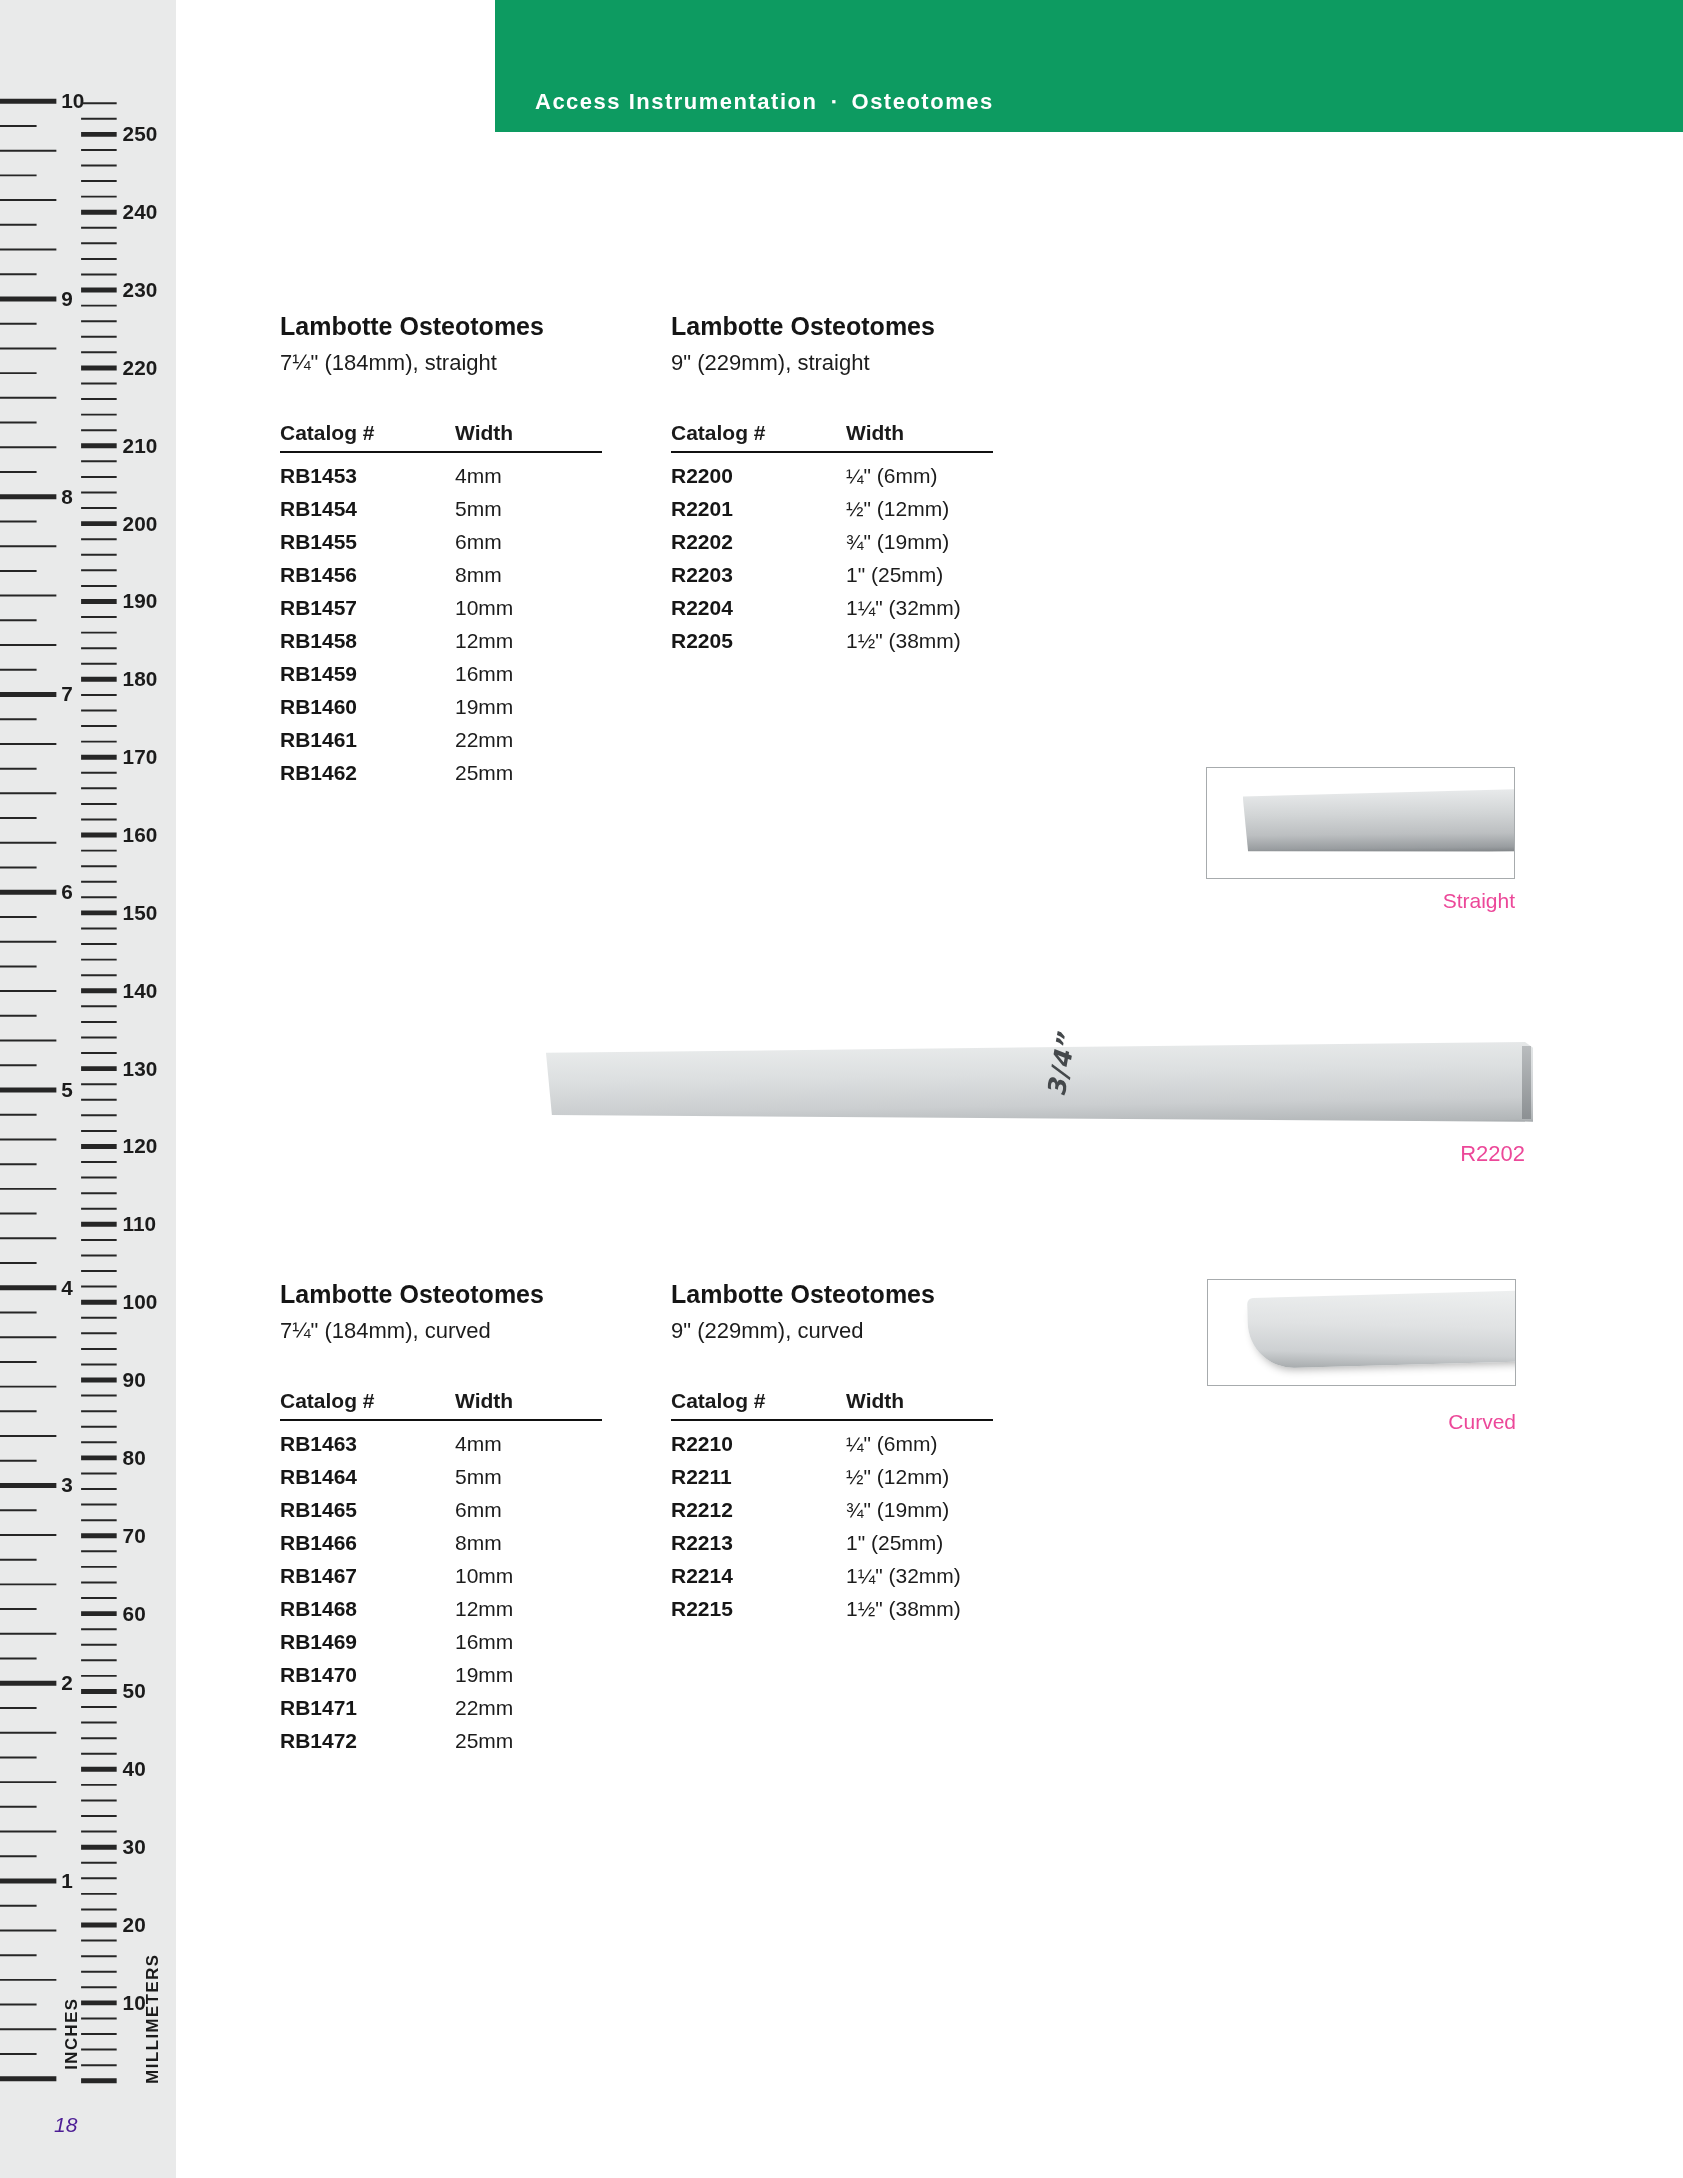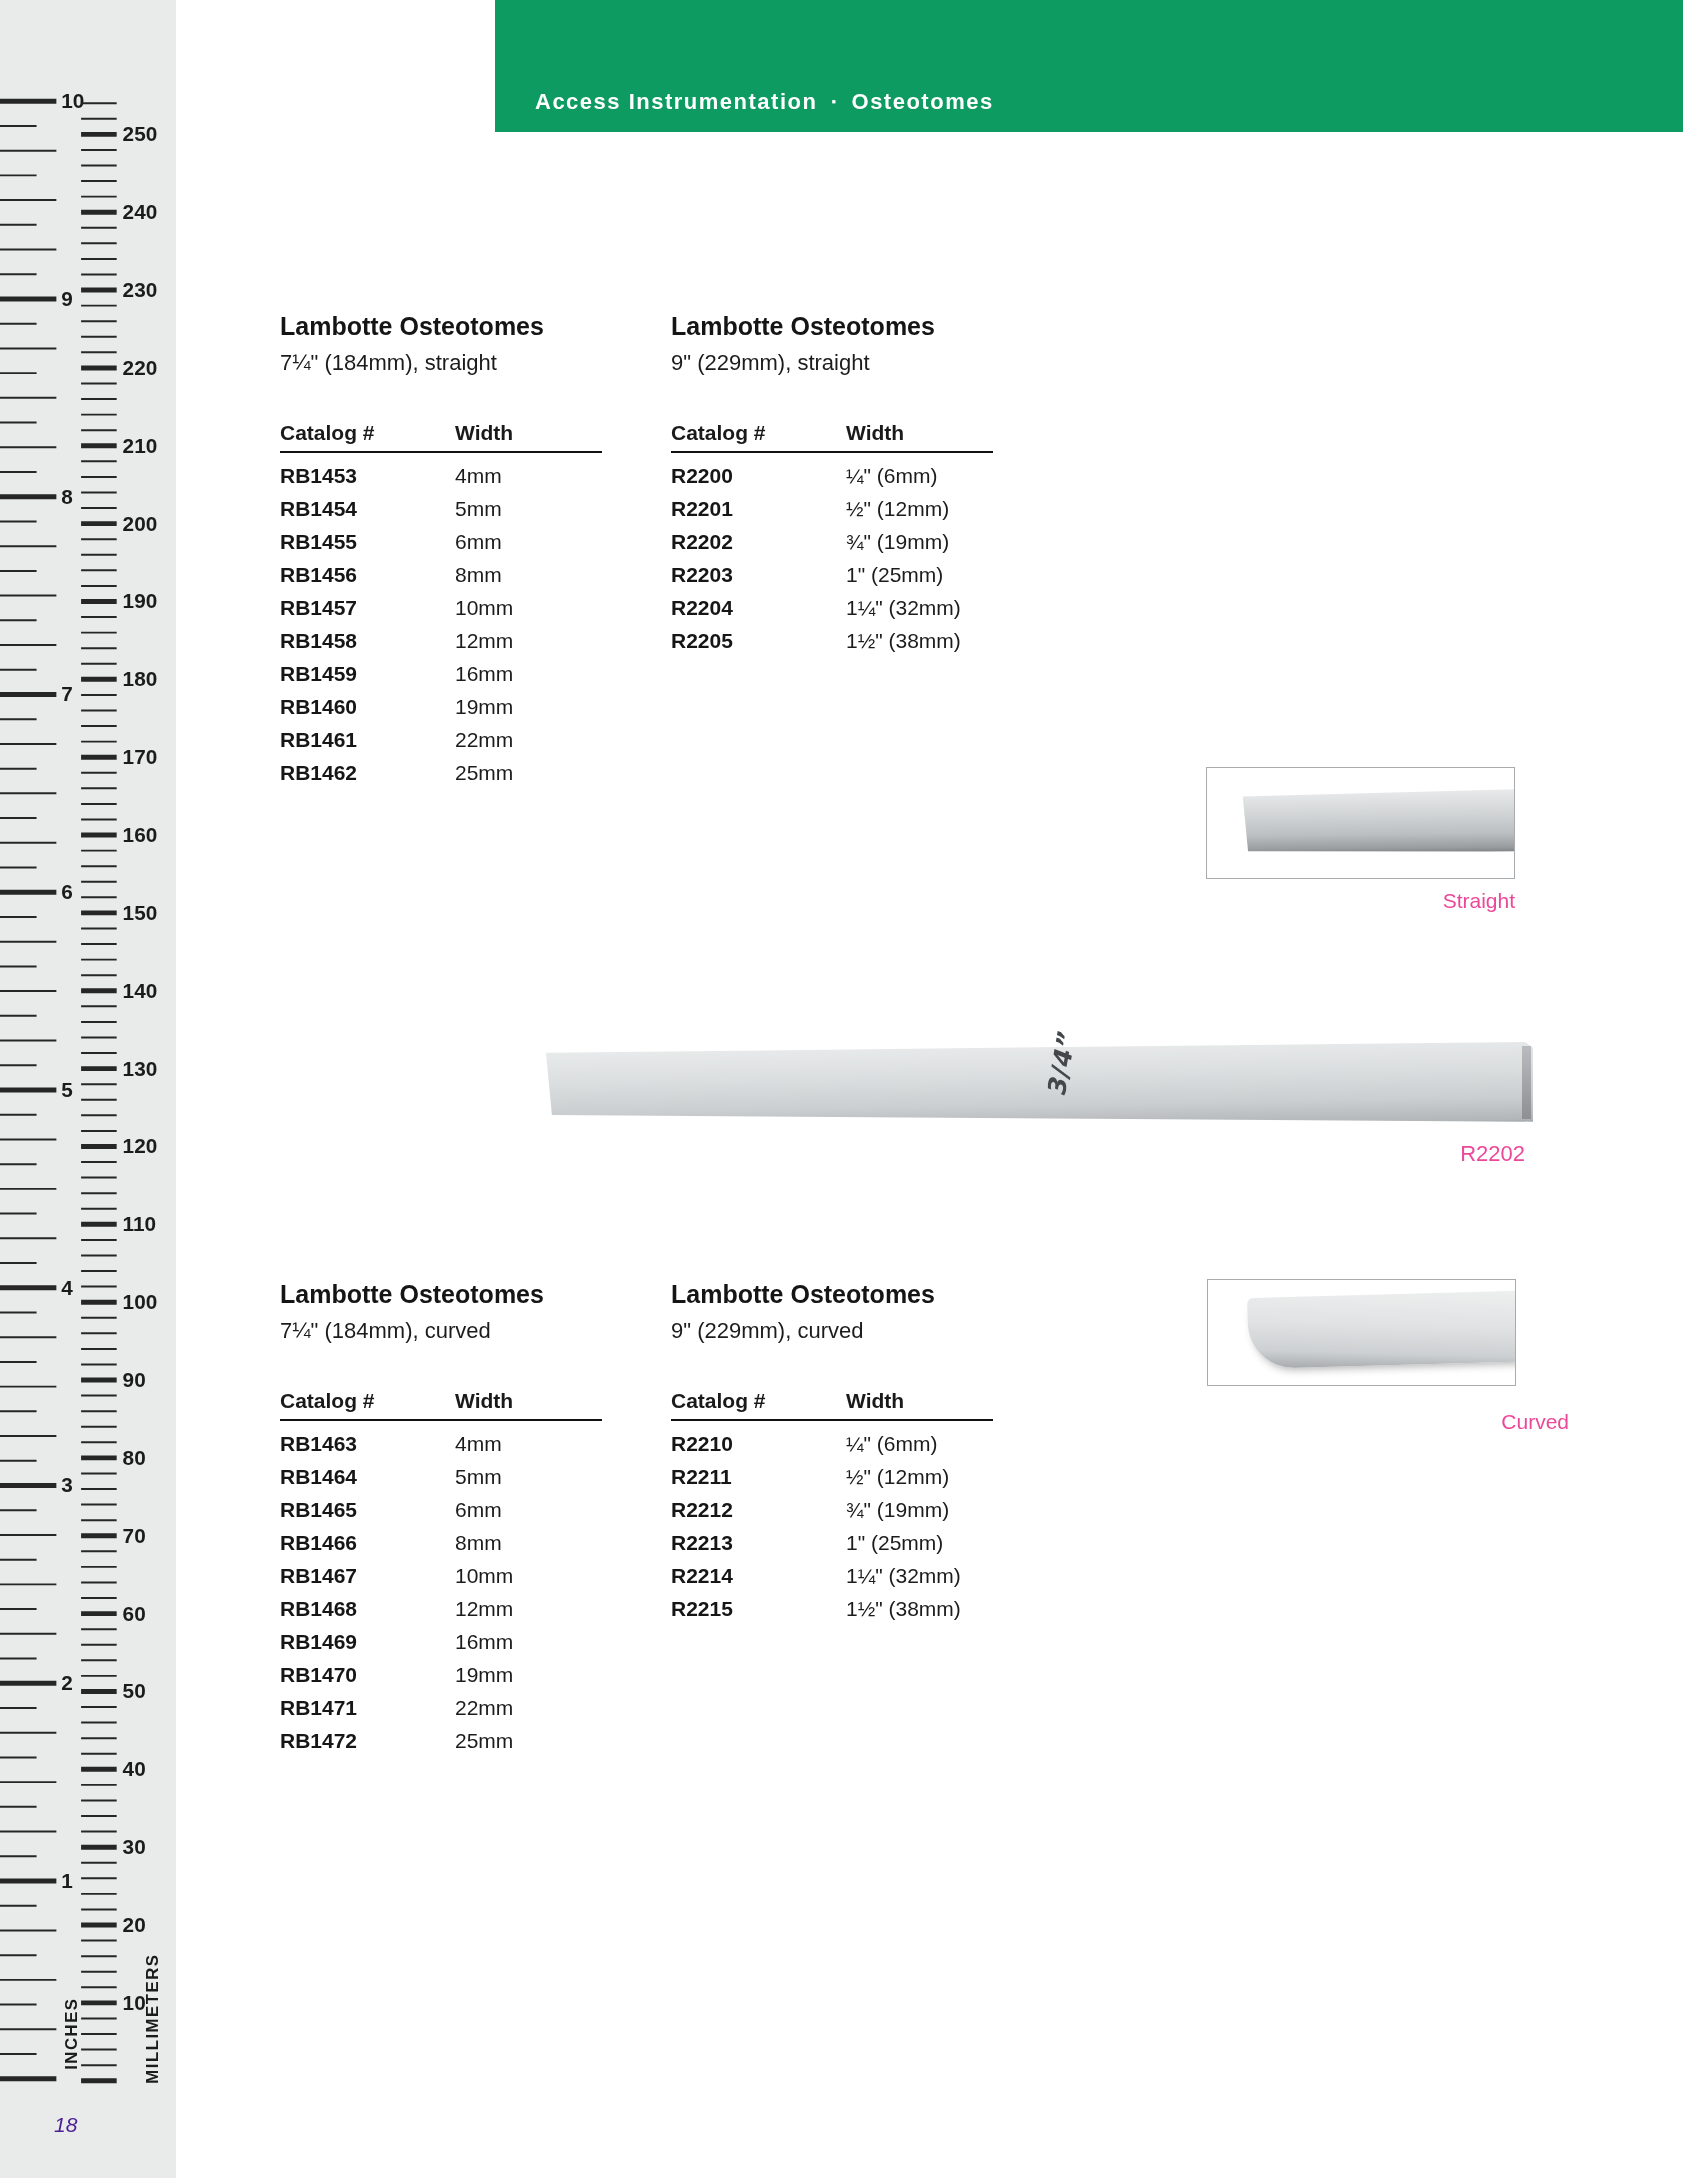--- a/index.html
+++ b/index.html
@@ -69,21 +69,21 @@
   .stamp{position:absolute;left:487px;top:6px;font-family:"DejaVu Sans",sans-serif;
       font-size:25px;font-style:italic;font-weight:bold;color:#44484b;letter-spacing:1px;
       transform:rotate(-80deg);}
   .cap-long{left:1206px;top:1141px;width:319px;font-size:22px;}
 
   .fig-curved{left:1207px;top:1279px;width:307px;height:105px;}
   .blade-curved{position:absolute;left:40px;top:14px;width:297px;height:71px;
       background:linear-gradient(183deg,#eef0f0 0%,#e0e2e3 45%,#cdd0d2 78%,#aaaeb0 96%,#878b8e 100%);
       border-radius:6px 0 0 46px;transform:rotate(-1.6deg);
       box-shadow:0 7px 9px -5px rgba(0,0,0,.3);}
-  .cap-curved{left:1260px;top:1410px;width:309px;}
+  .cap-curved{left:1207px;top:1410px;width:309px;}
 
   
   .footer{position:absolute;left:0;top:2119px;width:1624px;text-align:center;
           font-size:20px;color:#0d9b61;white-space:nowrap;}
   .footer .f-sep{font-size:12px;margin:0 12px;vertical-align:3px;}
   .footer .f-web{font-weight:bold;}
 </style>
 </head>
 <body>
 

